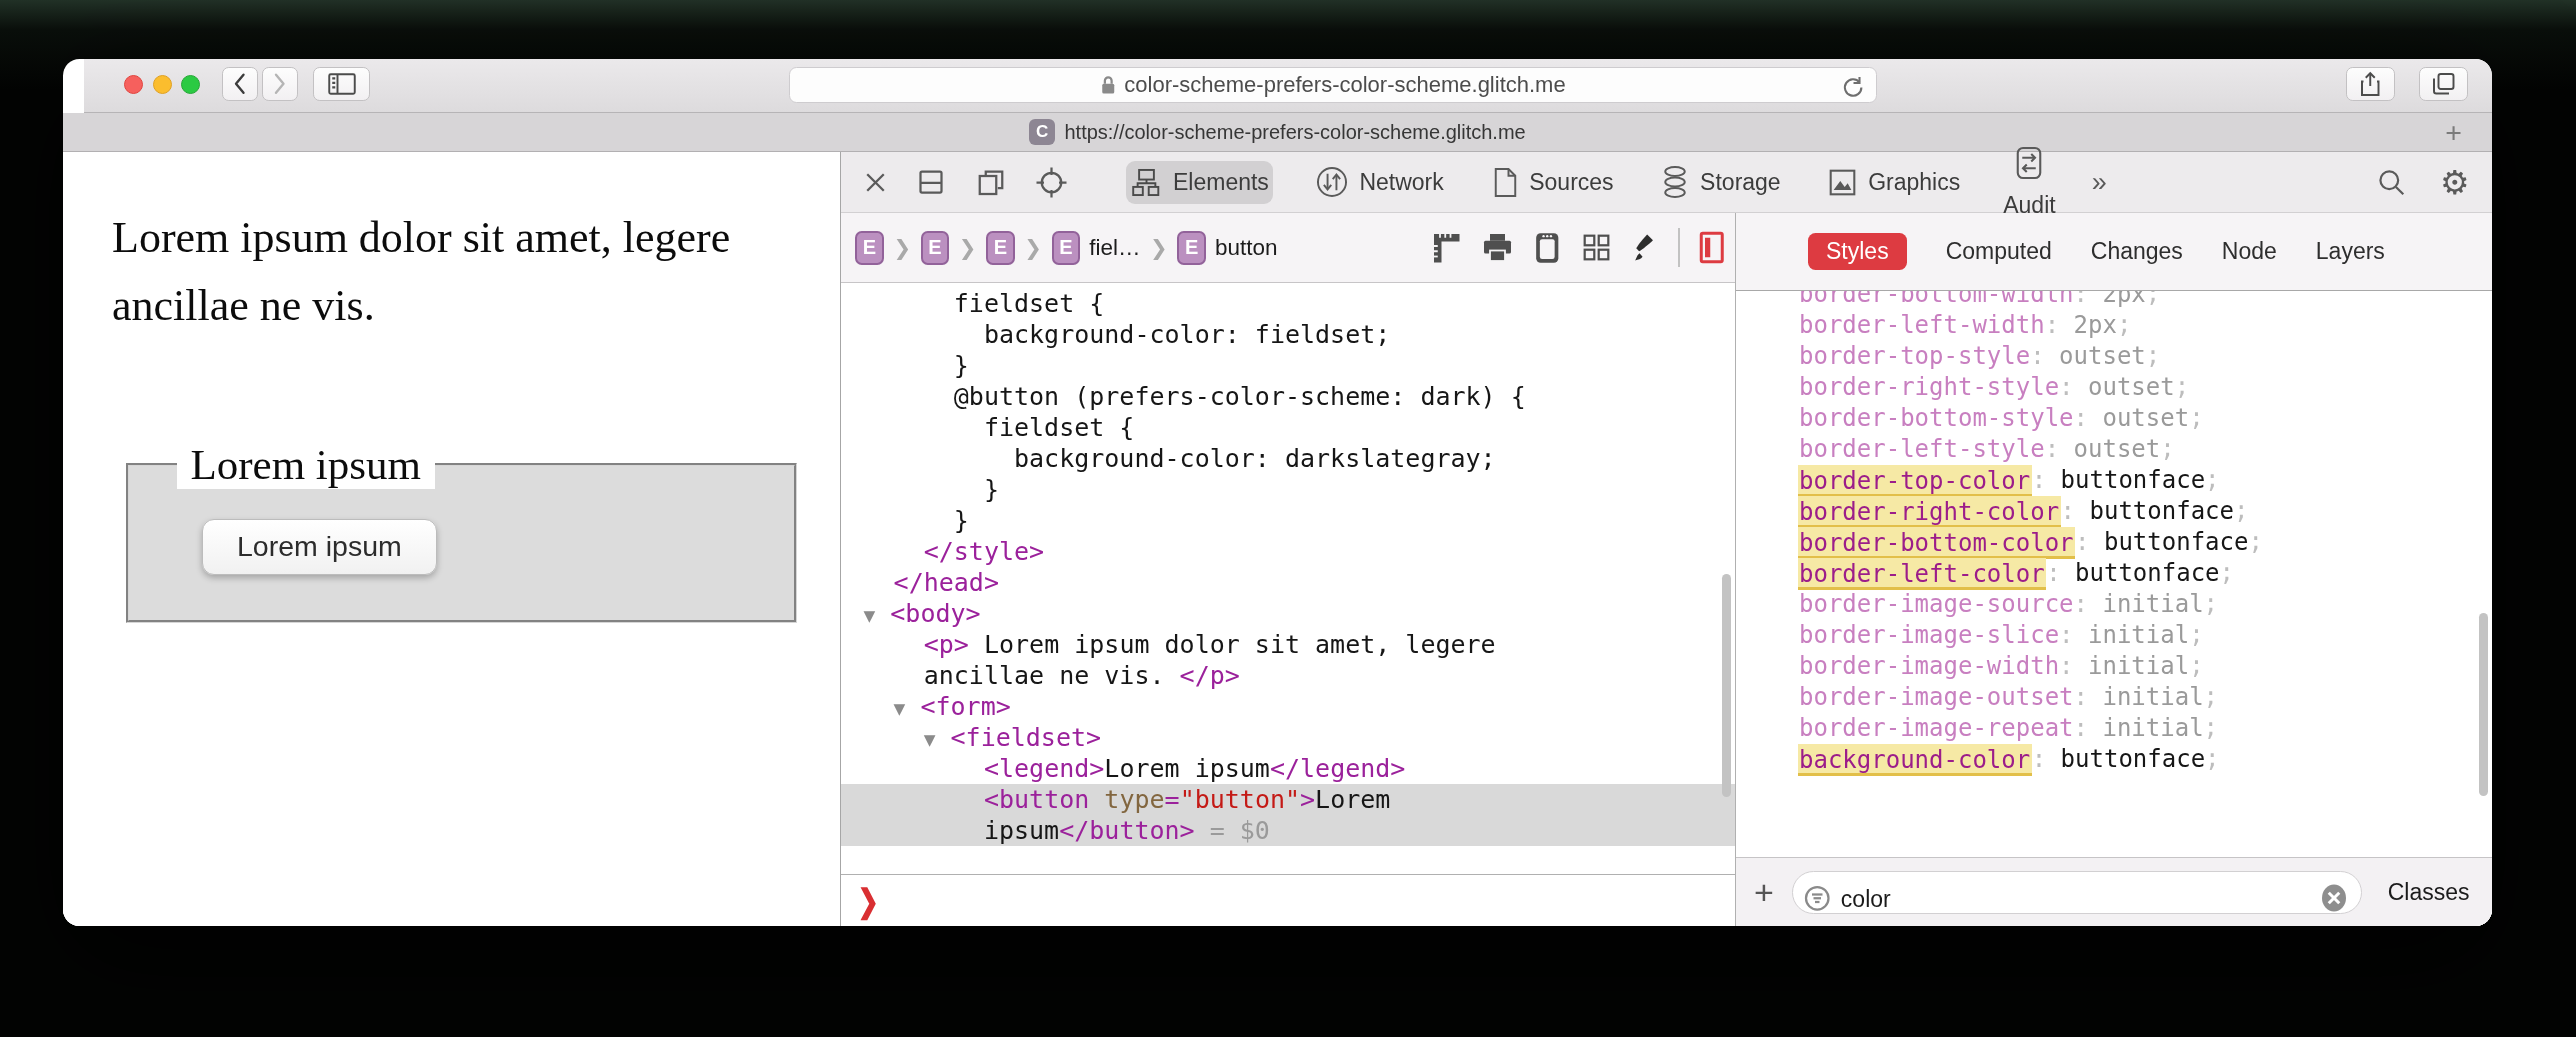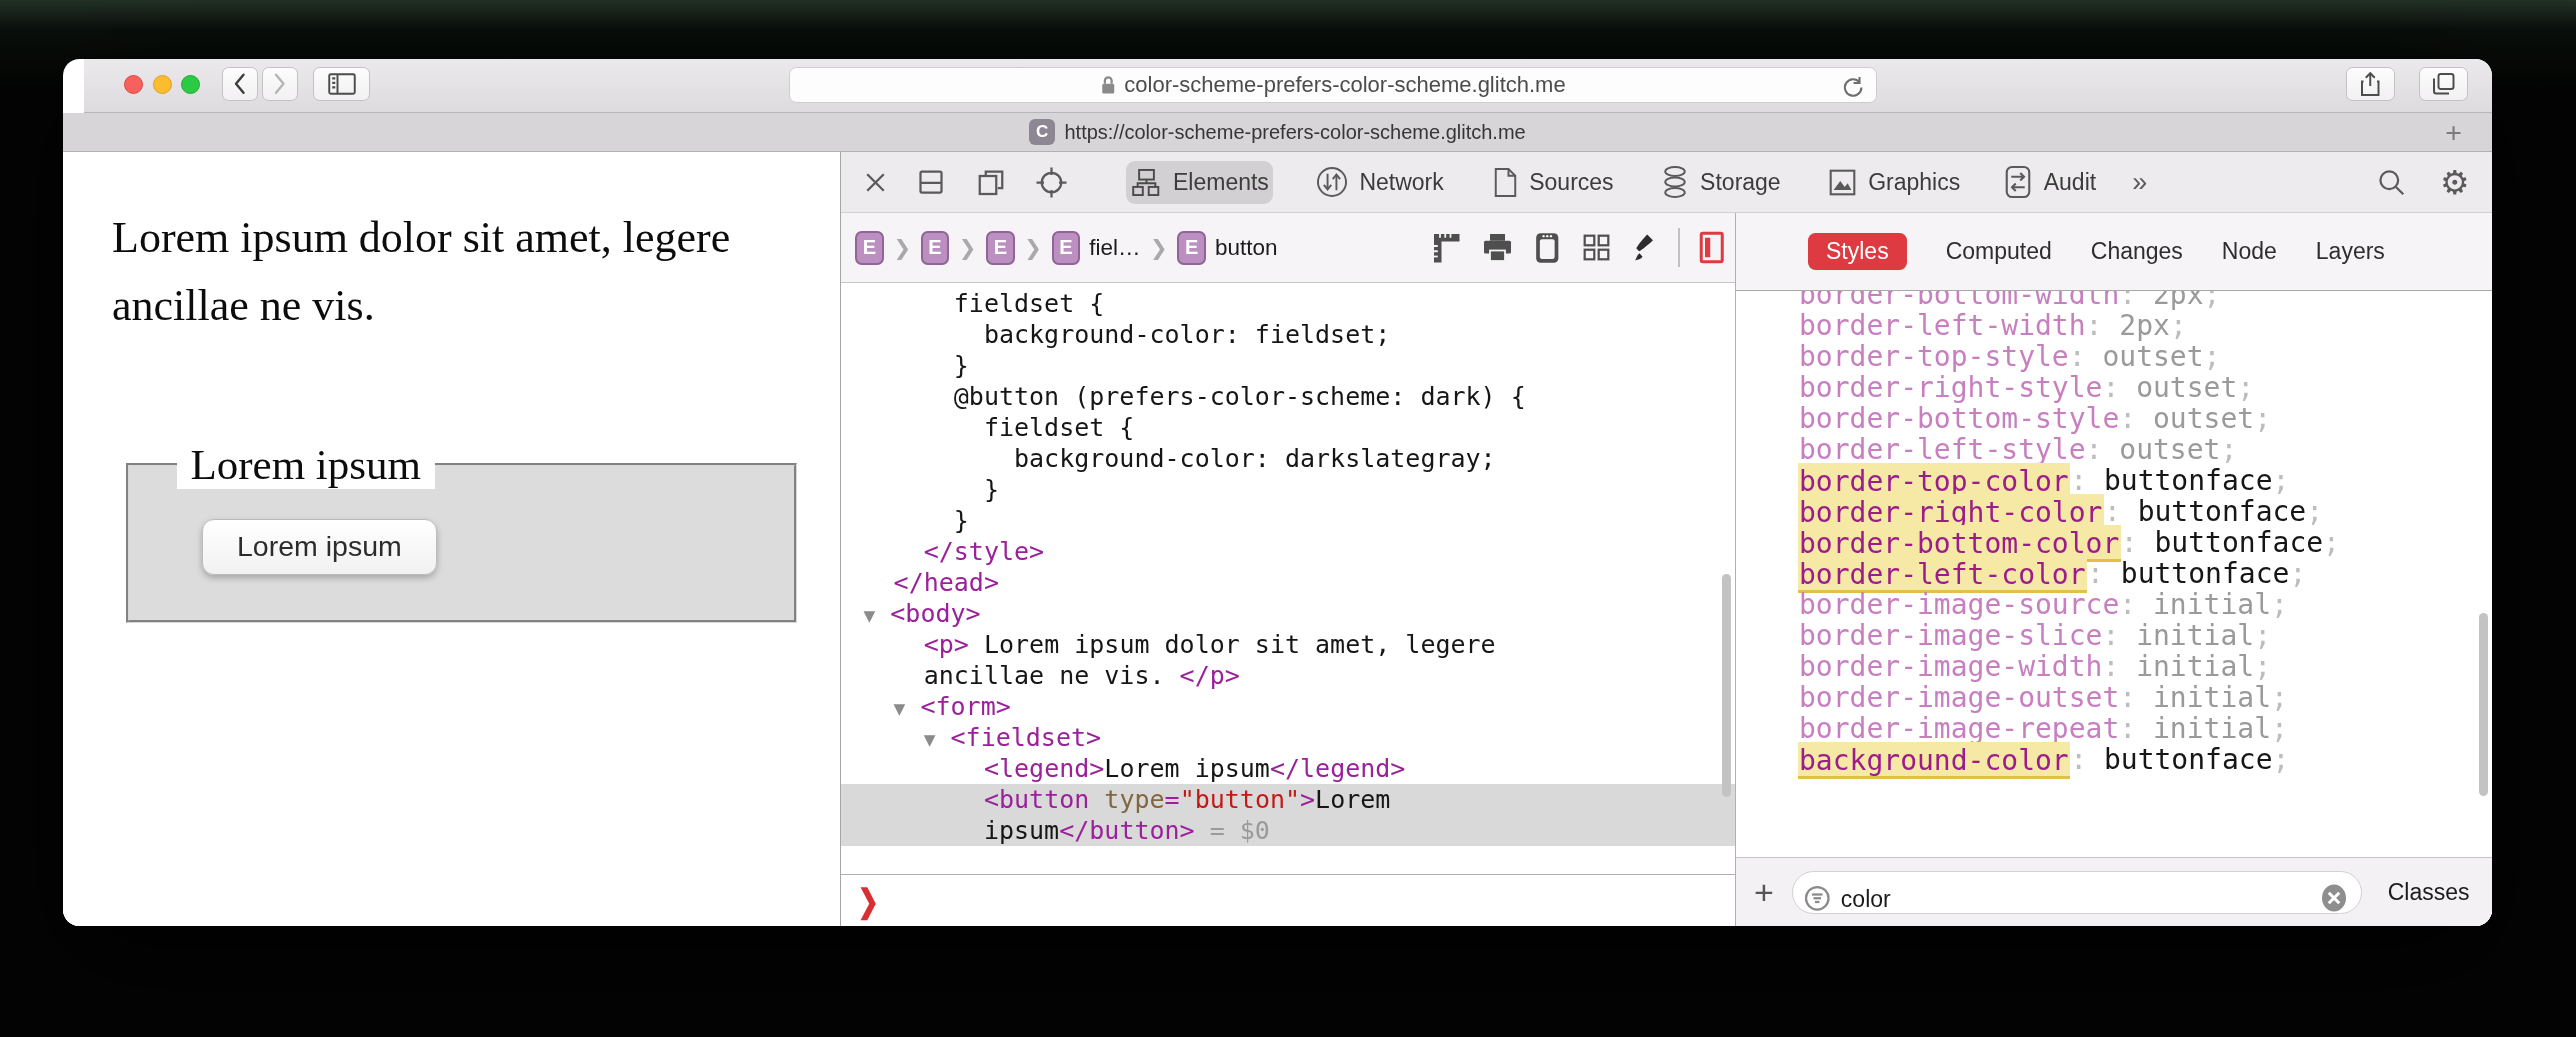--- a/index.html
+++ b/index.html
@@ -96,21 +96,21 @@
   #console-row{height:52px;flex:0 0 auto;background:#fff;border-top:1.5px solid #b0b0b0;box-sizing:border-box;
     display:flex;align-items:center;padding-left:16.5px;}
   #console-prompt{color:#d92f32;font-size:25.5px;font-weight:bold;transform:scaleY(1.25);}
 
   
   #styles-header{height:78px;flex:0 0 auto;background:#f6f4f6;border-bottom:1.5px solid #a8a8a8;box-sizing:border-box;
     display:flex;align-items:center;gap:39px;padding-left:72px;font-size:23px;color:#2e2e2e;}
   .sty-tab{flex:0 0 auto;}
   .sty-tab.active{background:#dd3b41;color:#fff;border-radius:7.5px;padding:5.2px 18px;}
   #props-list{flex:1;position:relative;overflow:hidden;padding:0 0 0 63px;
-    font-family:"DejaVu Sans Mono","Liberation Mono",monospace;font-size:28px;line-height:31px;}
+    font-family:"DejaVu Sans Mono","Liberation Mono",monospace;font-size:24px;line-height:31px;}
   #props-inner{margin-top:-12px;}
   .prop-row{white-space:pre;height:31px;}
   .pn{color:#c87fc0;}
   .pn.hl{color:#9c1d8a;background:#f6e9a5;border-bottom:3px solid #e2bf49;padding:1.5px 1.5px 0 1.5px;margin-left:-1.5px;}
   .pp{color:#bdbdbd;}
   .pv{color:#9a9a9a;}
   .pv.hl{color:#161616;}
 
   
   #filterbar{height:69px;flex:0 0 auto;background:#f3f1f3;border-top:1.5px solid #c6c4c6;box-sizing:border-box;
@@ -287,21 +287,21 @@
         </div>
         <div class="dt-tab" style="margin-right:43px;">
           <span>
                 <svg width="31" height="31" viewBox="0 0 42 42">
                   <rect x="5" y="5" width="32" height="32" fill="none" stroke="#5a5a5a" stroke-width="2.8"></rect>
                   <path d="M9 31 l9-12 6 8 4-5 5 9 z" fill="#5a5a5a"></path>
                 </svg>
               </span>
           <span>Graphics</span>
         </div>
-        <div class="dt-tab" style="margin-right:36px;">
+        <div class="dt-tab" style="margin-right:36px;flex-direction:column;">
           <span>
                 <svg width="30" height="36" viewBox="0 0 40 48">
                   <rect x="5" y="4" width="30" height="40" rx="7" fill="none" stroke="#5a5a5a" stroke-width="2.8"></rect>
                   <line x1="11" y1="17" x2="27" y2="17" stroke="#5a5a5a" stroke-width="2.8"></line>
                   <polyline points="23,12 28,17 23,22" fill="none" stroke="#5a5a5a" stroke-width="2.8"></polyline>
                   <line x1="29" y1="31" x2="13" y2="31" stroke="#5a5a5a" stroke-width="2.8"></line>
                   <polyline points="17,26 12,31 17,36" fill="none" stroke="#5a5a5a" stroke-width="2.8"></polyline>
                 </svg>
               </span>
           <span>Audit</span>

